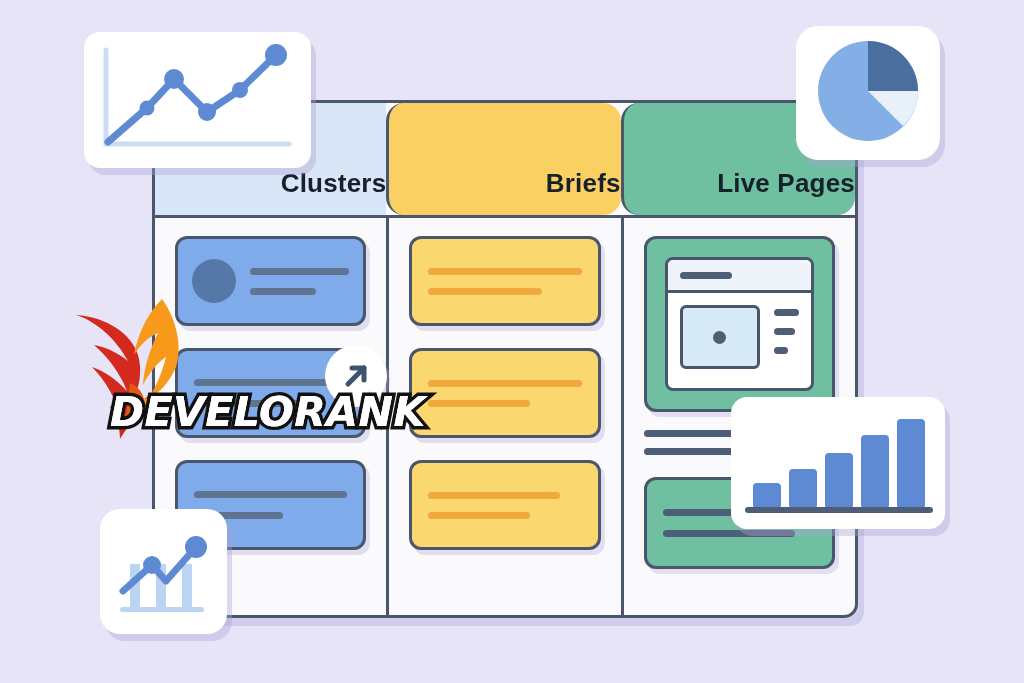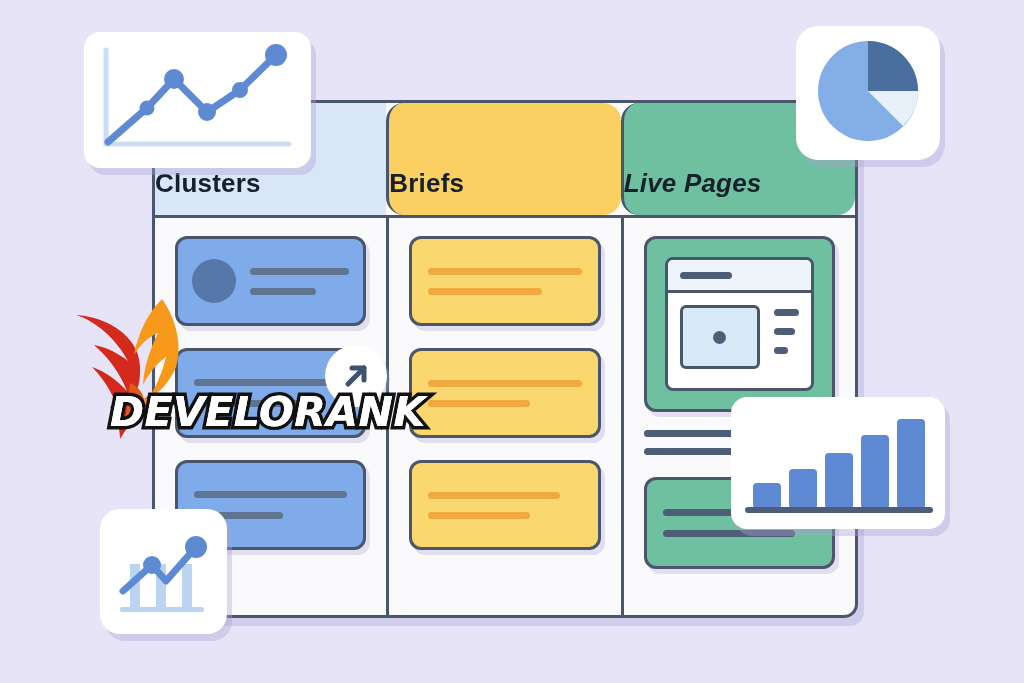--- a/index.html
+++ b/index.html
@@ -15,28 +15,28 @@
     position:absolute;left:152px;top:100px;width:700px;height:512px;
     background:#FAFAFC;
     border:3px solid #49566B;
     border-radius:14px;
     box-shadow:6px 8px 0 rgba(160,150,205,.30);
     overflow:hidden;
     display:flex;flex-direction:column;
   }
   .board-head{display:flex;height:112px;flex:0 0 112px;border-bottom:3px solid #49566B;}
   .head-cell{
-    flex:1;display:flex;align-items:flex-end;justify-content:flex-start;
+    flex:1;display:flex;align-items:flex-end;justify-content:flex-end;
     padding-bottom:16px;box-sizing:border-box;
     font-size:26px;font-weight:bold;color:#17202B;letter-spacing:.2px;
   }
   .head-cell + .head-cell{border-left:3px solid #49566B;border-radius:18px;}
   .head-clusters{background:#D8E6F7;}
   .head-briefs{background:#FBD063;}
-  .head-live{background:#6FBFA1;font-style:italic;}
+  .head-live{background:#6FBFA1;}
 
   .board-body{display:flex;flex:1;min-height:0;}
   .col{flex:1;padding:18px 20px 0;box-sizing:border-box;display:flex;flex-direction:column;gap:22px;}
   .col + .col{border-left:3px solid #49566B;}
 
   .card{
     border:3px solid #49566B;border-radius:12px;box-sizing:border-box;
     box-shadow:4px 5px 0 rgba(160,150,205,.28);
     position:relative;
   }

